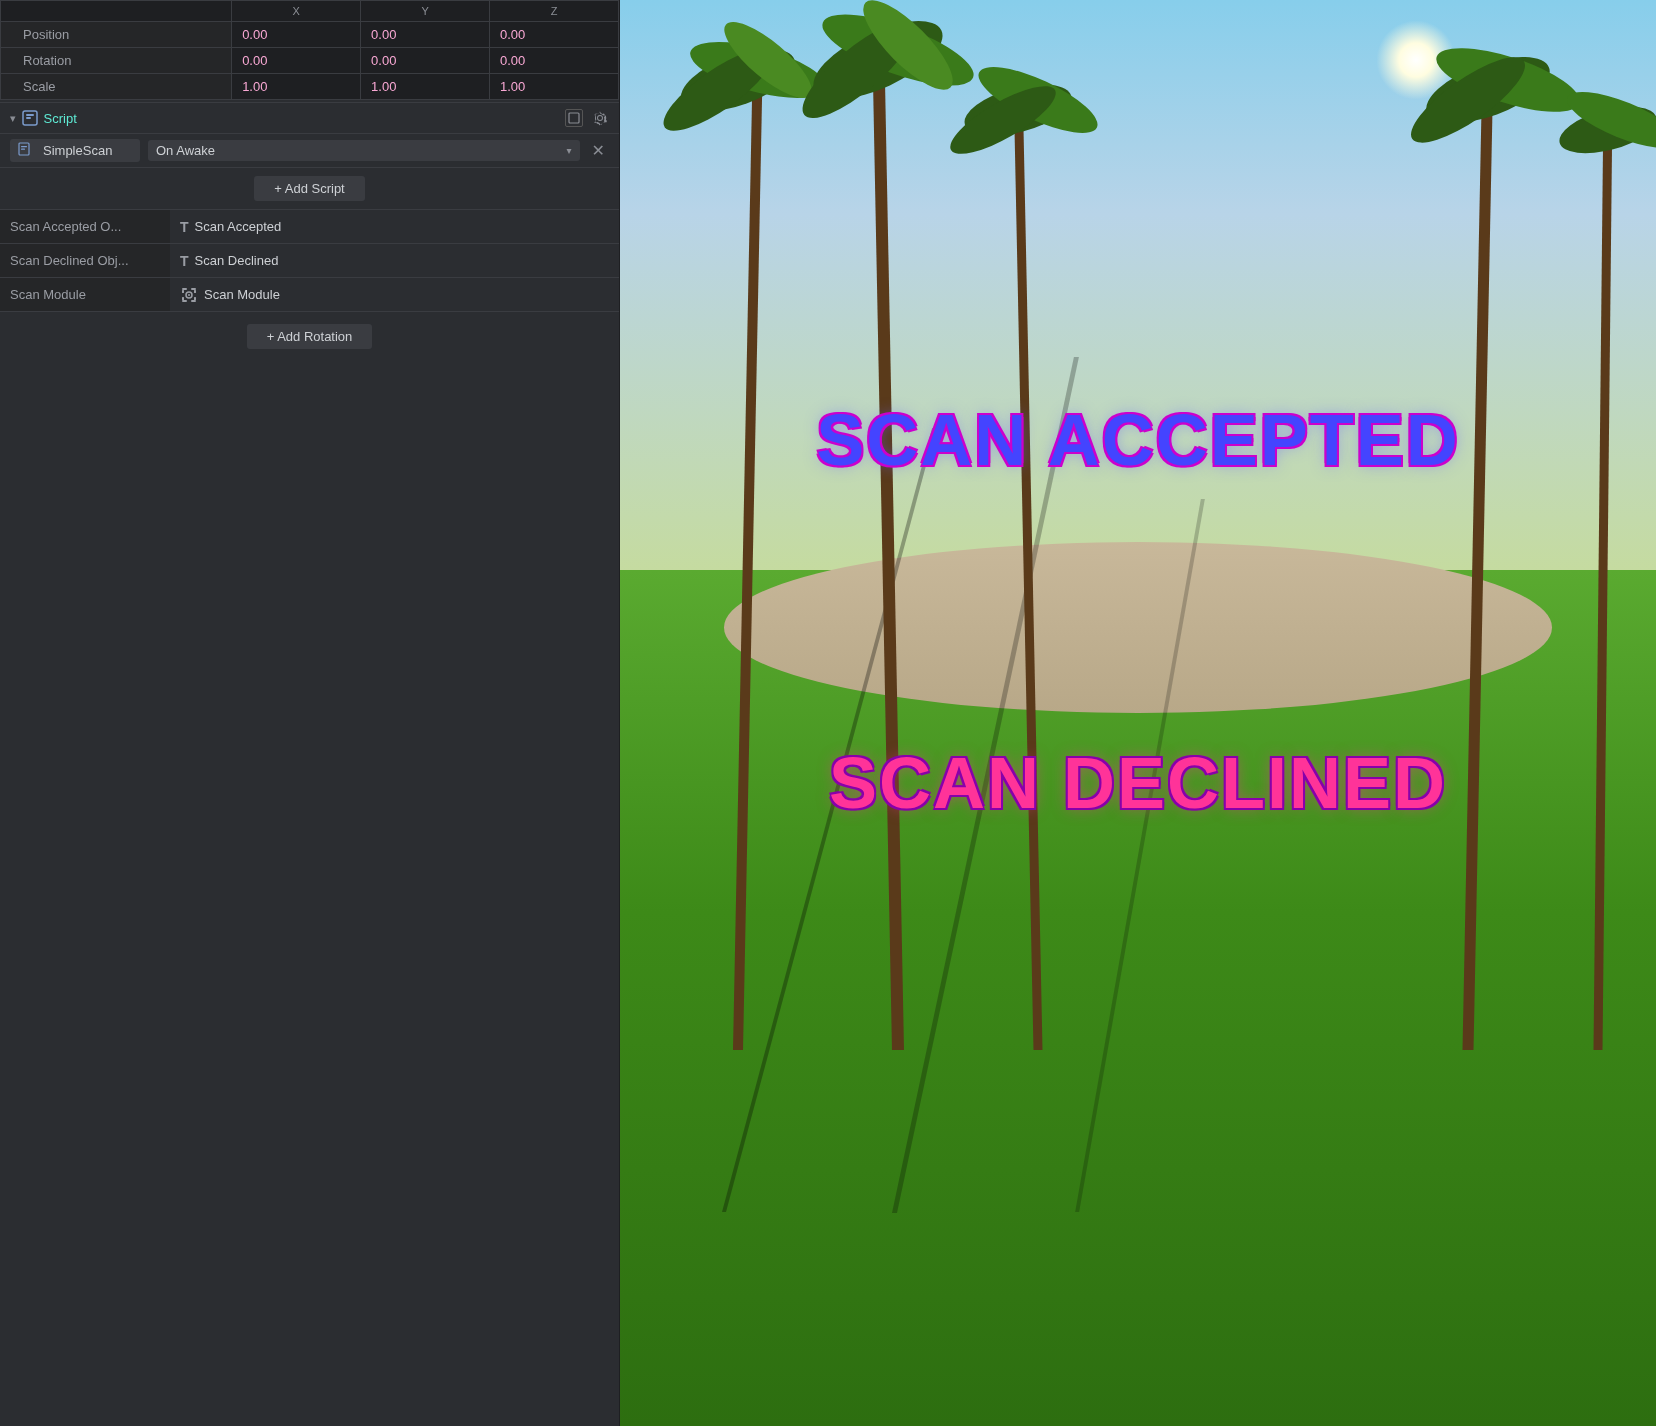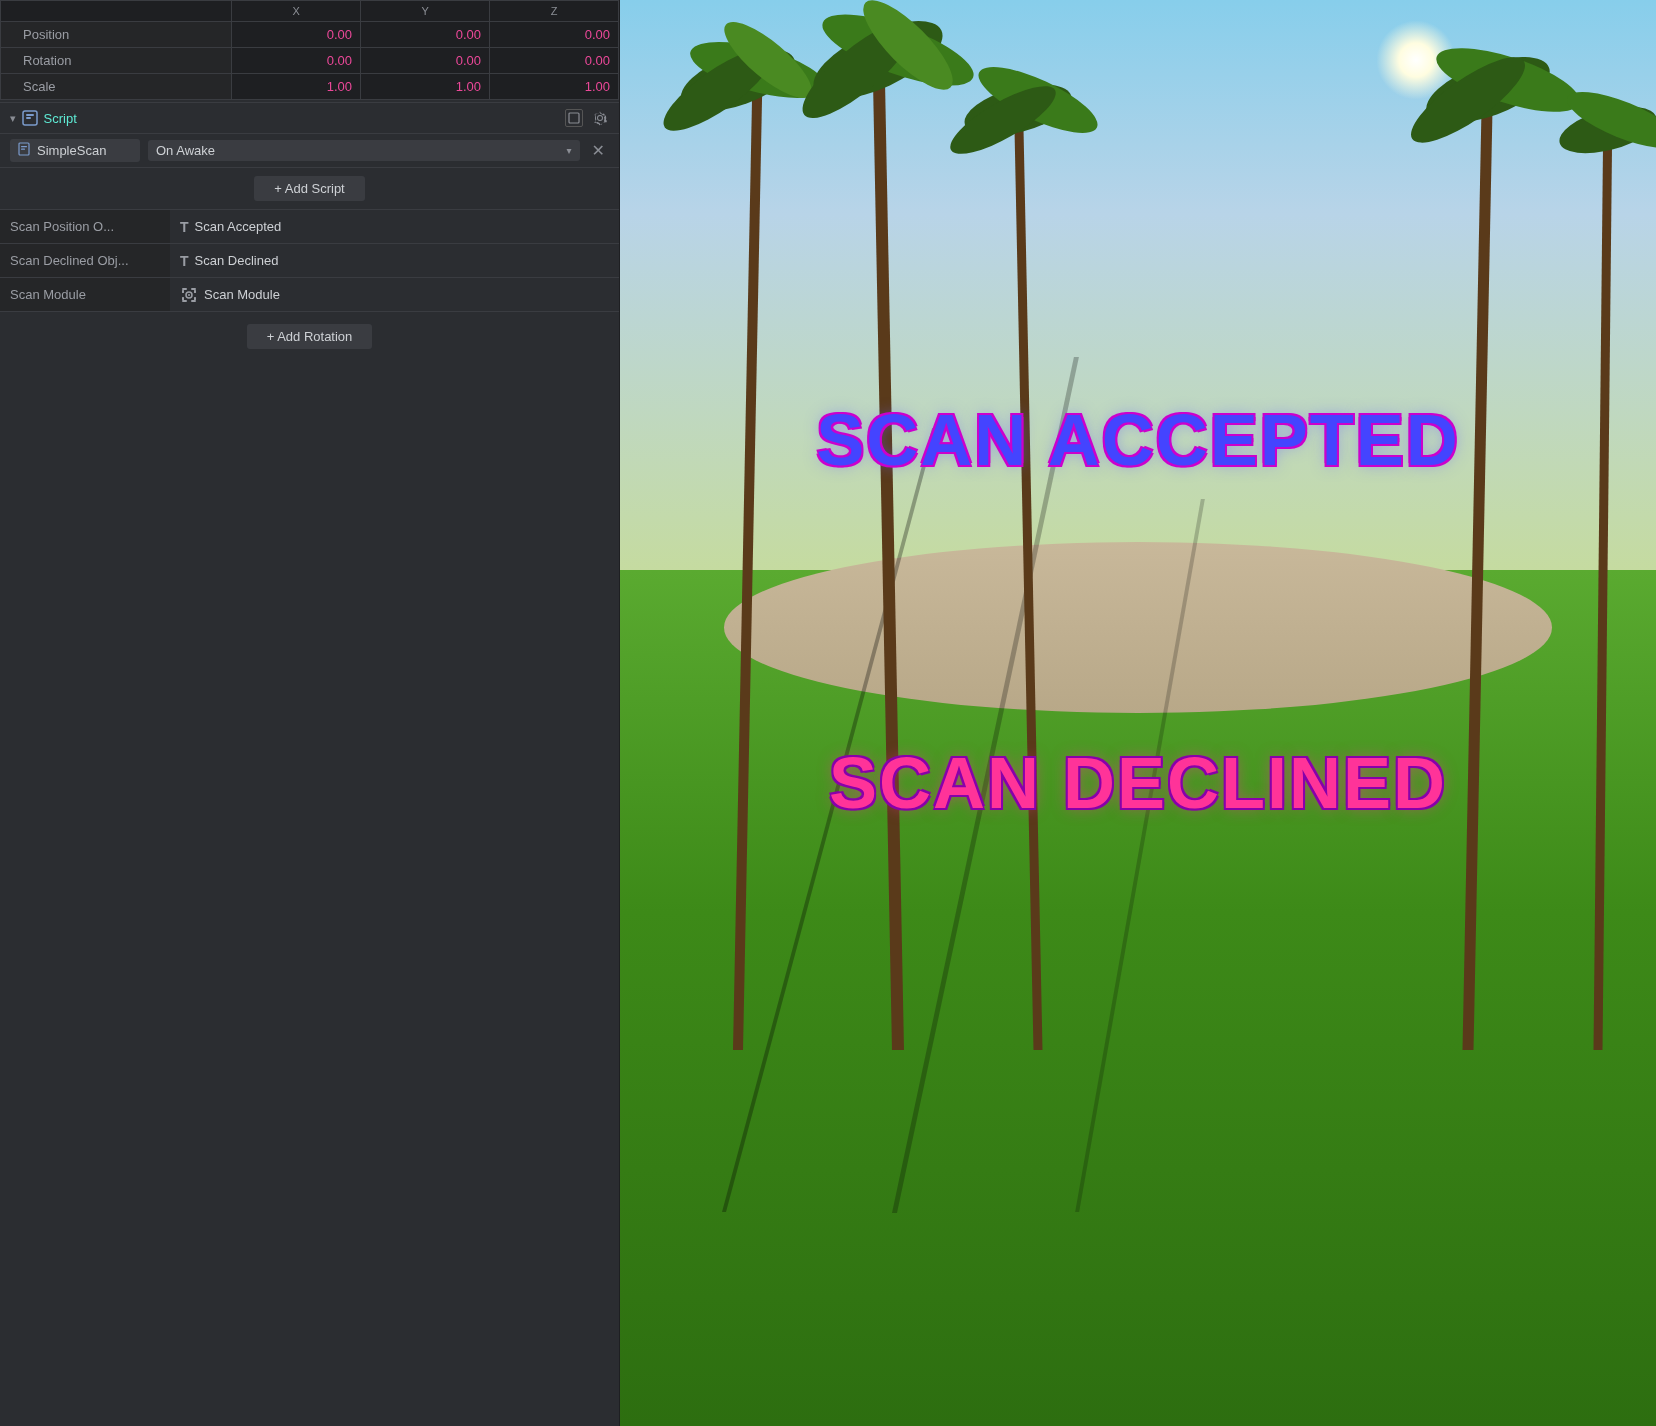--- a/index.html
+++ b/index.html
@@ -45,23 +45,23 @@
       padding: 5px 8px;
       font-size: 13px;
     }
     .transform-table td.label {
       color: #9a9da4;
       background: #252628;
       font-size: 13px;
       padding-left: 22px;
     }
     .transform-table td.value {
-      text-align: right;
+      text-align: left;
       background: #1e1f22;
-      color: #ec4899;
+      color: #f9a8d4;
       padding-left: 10px;
     }
 
     
     .script-section {
       border-top: 1px solid #3a3c41;
       margin-top: 2px;
     }
 
     .script-header {
@@ -136,21 +136,21 @@
       display: flex;
       align-items: center;
       padding: 5px 10px;
       gap: 8px;
       border-bottom: 1px solid #3a3c41;
     }
 
     .script-name-badge {
       display: flex;
       align-items: center;
-      gap: 5px;
+      gap: 11px;
       background: #3a3c41;
       padding: 3px 8px;
       border-radius: 3px;
       flex: 0 0 auto;
       min-width: 130px;
     }
 
     .script-name-icon {
       color: #7b9bcc;
       font-size: 13px;
@@ -478,21 +478,21 @@
         <span class="trigger-chevron">▾</span>
       </div>
       <span class="close-btn">✕</span>
     </div>
 
     <div class="add-script-row">
       <button class="add-btn">+ Add Script</button>
     </div>
 
     <div class="prop-row">
-      <div class="prop-label">Scan Position O...</div>
+      <div class="prop-label">Scan Accepted O...</div>
       <div class="prop-value">
         <span class="type-icon" style="font-style:normal; font-weight:bold; font-size:14px; color:#9a9da4;">T</span>
         <span>Scan Accepted</span>
       </div>
     </div>
 
     <div class="prop-row">
       <div class="prop-label">Scan Declined Obj...</div>
       <div class="prop-value">
         <span class="type-icon" style="font-style:normal; font-weight:bold; font-size:14px; color:#9a9da4;">T</span>

